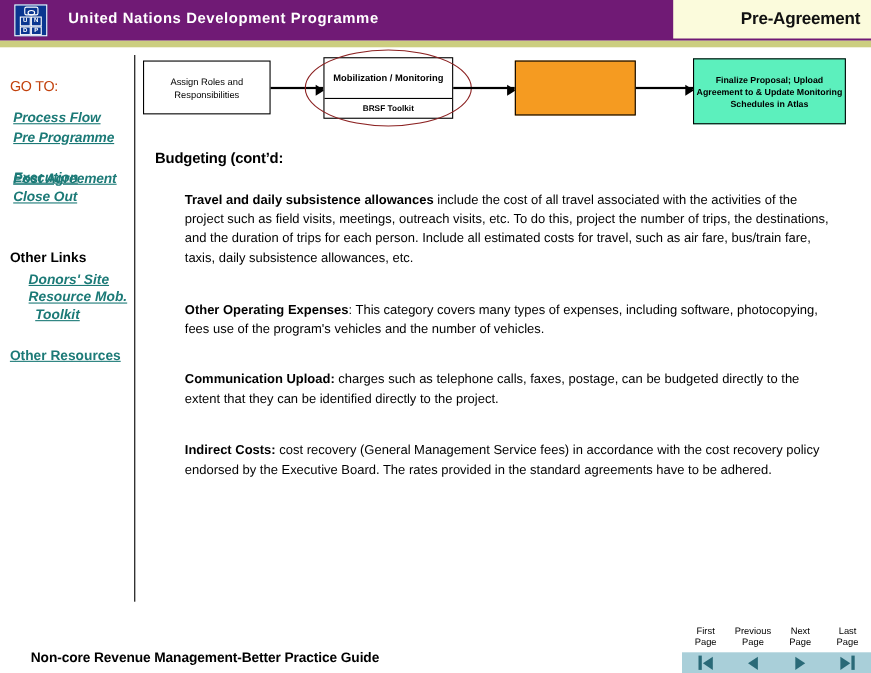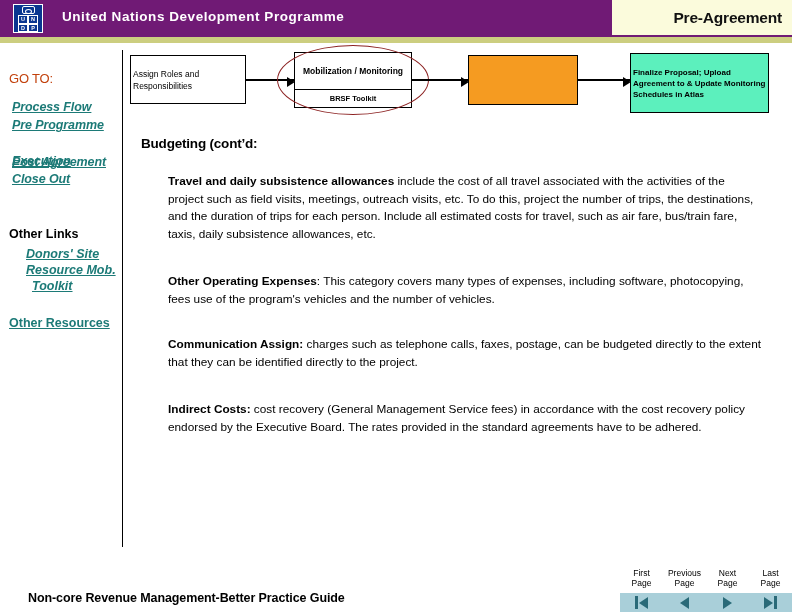--- a/index.html
+++ b/index.html
@@ -188,20 +188,21 @@
     box-sizing: border-box;
     background: #ffffff;
     display: flex;
     flex-direction: column;
   }
   .flow-box .cell {
     flex: 1;
     display: flex;
     align-items: center;
     justify-content: center;
+    text-align: center;
     font-size: 8.5px;
     color: #000000;
     line-height: 11px;
     padding: 1px 2px;
     box-sizing: border-box;
   }
   .flow-box .cell.top {
     font-weight: normal;
   }
   .flow-box .cell.divided {
@@ -429,21 +430,21 @@
 
   <p class="para" id="para-travel">
     <span class="lead">Travel and daily subsistence allowances</span><span> include the cost of all travel associated with the activities of the project such as field visits, meetings, outreach visits, etc.  To do this, project the number of trips, the destinations, and the duration of trips for each person.  Include all estimated costs for travel, such as air fare, bus/train fare, taxis, daily subsistence allowances, etc.</span>
   </p>
 
   <p class="para" id="para-other">
     <span class="lead">Other Operating Expenses</span><span>:  This category covers many types of expenses, including software, photocopying, fees use of the program's vehicles and the number of vehicles.</span>
   </p>
 
   <p class="para" id="para-comm">
-    <span class="lead">Communication Assign:</span><span>  charges such as telephone calls, faxes, postage, can be budgeted directly to the extent that they can be identified directly to the project.</span>
+    <span class="lead">Communication Upload:</span><span>  charges such as telephone calls, faxes, postage, can be budgeted directly to the extent that they can be identified directly to the project.</span>
   </p>
 
   <p class="para" id="para-indirect">
     <span class="lead">Indirect Costs:</span><span>  cost recovery (General Management Service fees) in accordance with the cost recovery policy endorsed by the Executive Board. The rates provided in the standard agreements have to be adhered.</span>
   </p>
 </div>
 
 <div id="footer-title">Non-core Revenue Management-Better Practice Guide</div>
 
 <div id="pager">

